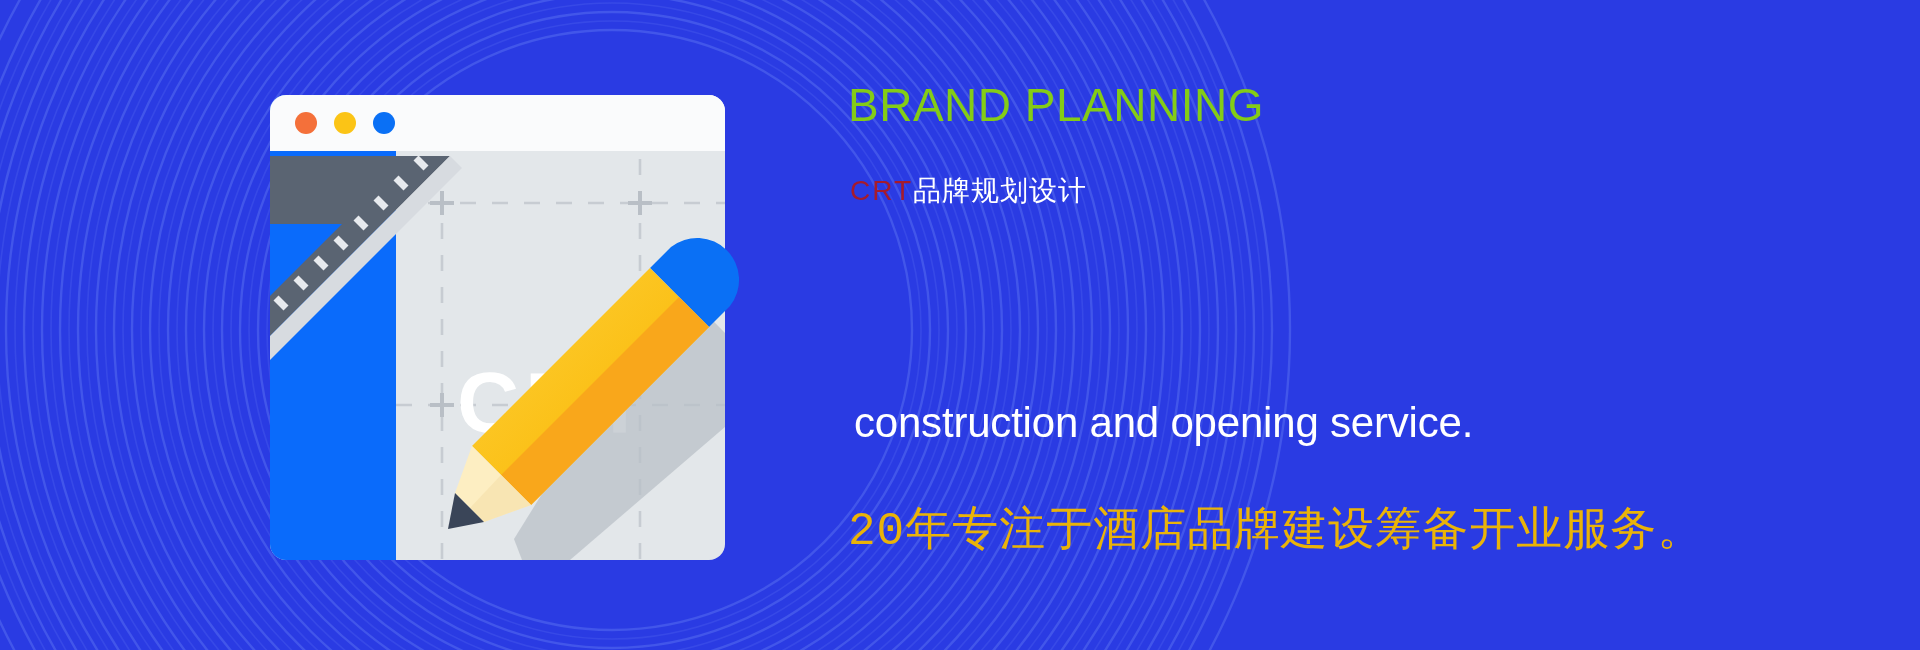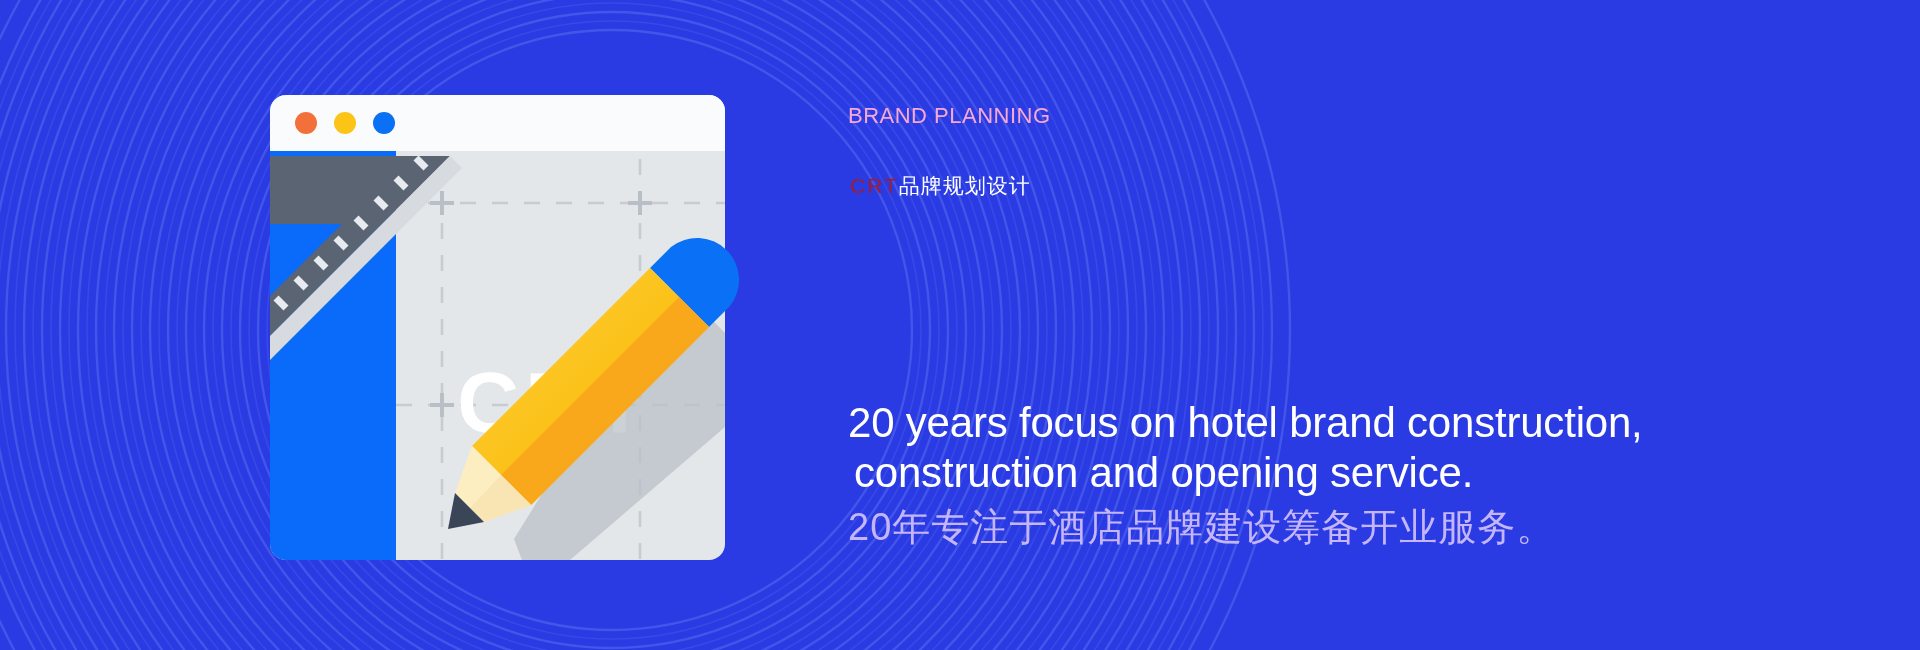--- a/index.html
+++ b/index.html
@@ -13,40 +13,40 @@
     background:#2a3be3;overflow:hidden;
   }
   
   .rings{position:absolute;left:0;top:0;width:1920px;height:650px;pointer-events:none;}
   
   .illus{position:absolute;left:270px;top:95px;width:480px;height:465px;}
   .illus svg{display:block;}
   
   .copy{position:absolute;left:848px;top:0;width:1060px;height:650px;}
   .eyebrow{
-    position:absolute;left:0;top:104px;width:640px;
-    color:#f9a8d4;font-size:22px;line-height:1.06;letter-spacing:.5px;
+    position:absolute;left:0;top:81px;width:640px;
+    color:#84cc16;font-size:46px;line-height:1.06;letter-spacing:.5px;
     font-weight:400;
   }
   .eyebrow .l2{display:block;}
   .eyebrow-cn{
     position:absolute;left:2px;top:172px;
-    font-size:21px;letter-spacing:1px;color:#ffffff;white-space:nowrap;
+    font-size:28px;letter-spacing:1px;color:#ffffff;white-space:nowrap;
     font-family:"DejaVu Sans","Liberation Sans",sans-serif;
   }
   .eyebrow-cn .crt{color:#a51b2c;letter-spacing:2px;font-family:"Liberation Sans",sans-serif;}
   .head-en{
     position:absolute;left:0;top:398px;width:880px;
     color:#ffffff;font-size:42px;line-height:1.18;font-weight:400;letter-spacing:-0.2px;
   }
   .head-en .l2{display:block;padding-left:6px;}
   .head-cn{
     position:absolute;left:0;top:505px;
-    color:#c4b5fd;font-size:38px;line-height:1.2;letter-spacing:1px;white-space:nowrap;
-    font-family:Liberation Sans, sans-serif;
+    color:#eab308;font-size:46px;line-height:1.2;letter-spacing:1px;white-space:nowrap;
+    font-family:Liberation Mono, monospace;
   }
 </style>
 </head>
 <body>
 
 <div id="banner">
 
   <svg class="rings" viewBox="0 0 1920 650" width="1920" height="650" aria-hidden="true">
     <defs>
       <clipPath id="clipAll">
@@ -192,20 +192,19 @@
 
     <div class="eyebrow">
       <span>BRAND PLANNING</span>
     </div>
 
     <div class="eyebrow-cn">
       <span class="crt">CRT</span><span>品牌规划设计</span>
     </div>
 
     <div class="head-en">
-      <span>20 years focus on hotel brand construction,</span>
       <span class="l2">construction and opening service.</span>
     </div>
 
     <div class="head-cn">20年专注于酒店品牌建设筹备开业服务。</div>
 
   </div>
 </div>
 
 </body></html>

